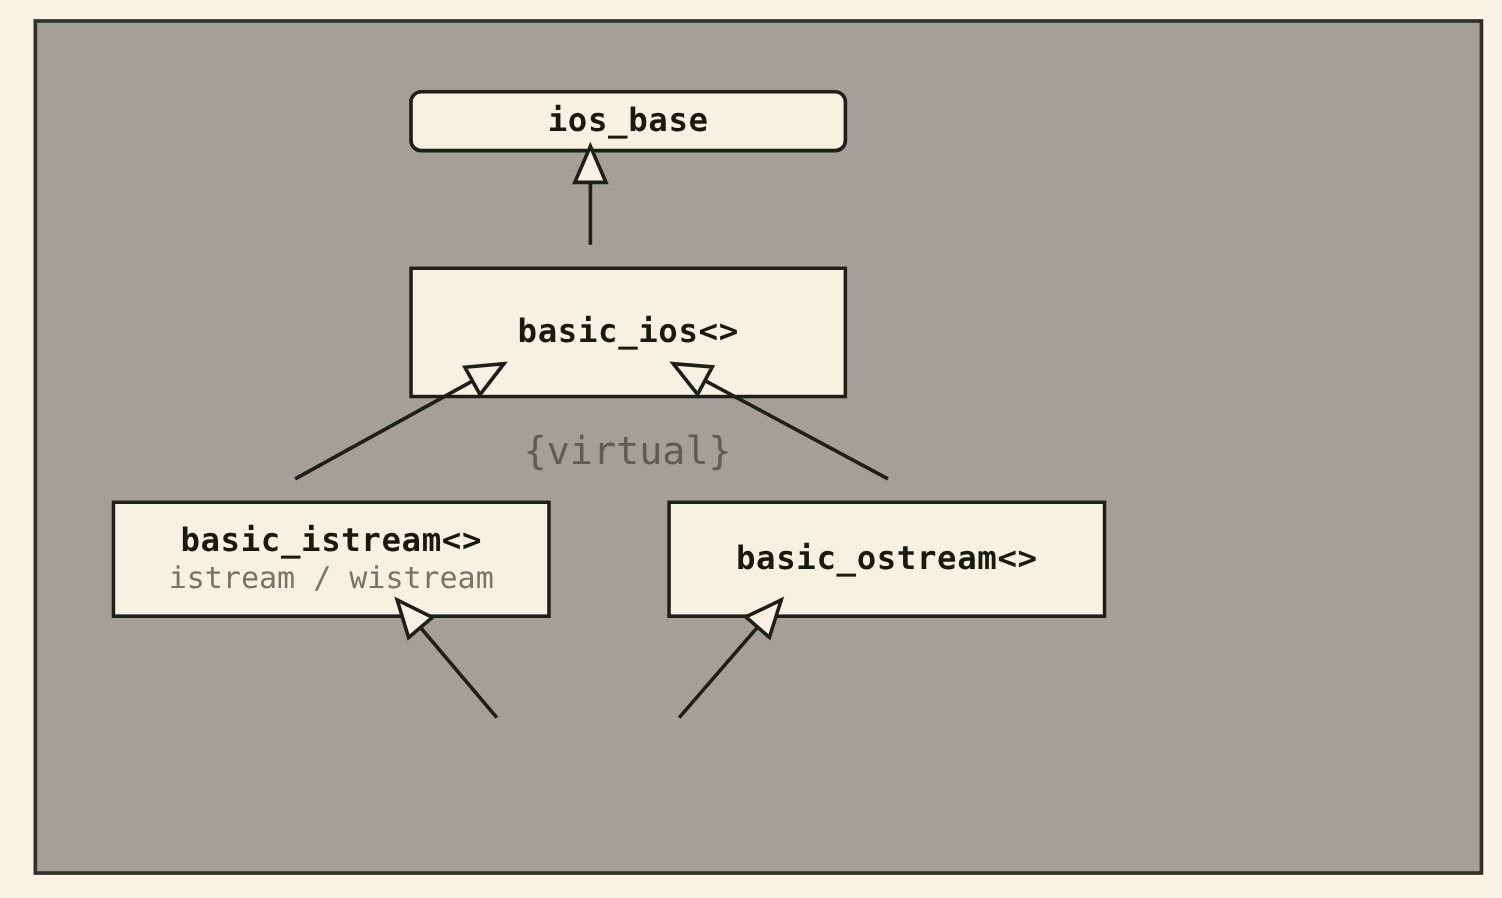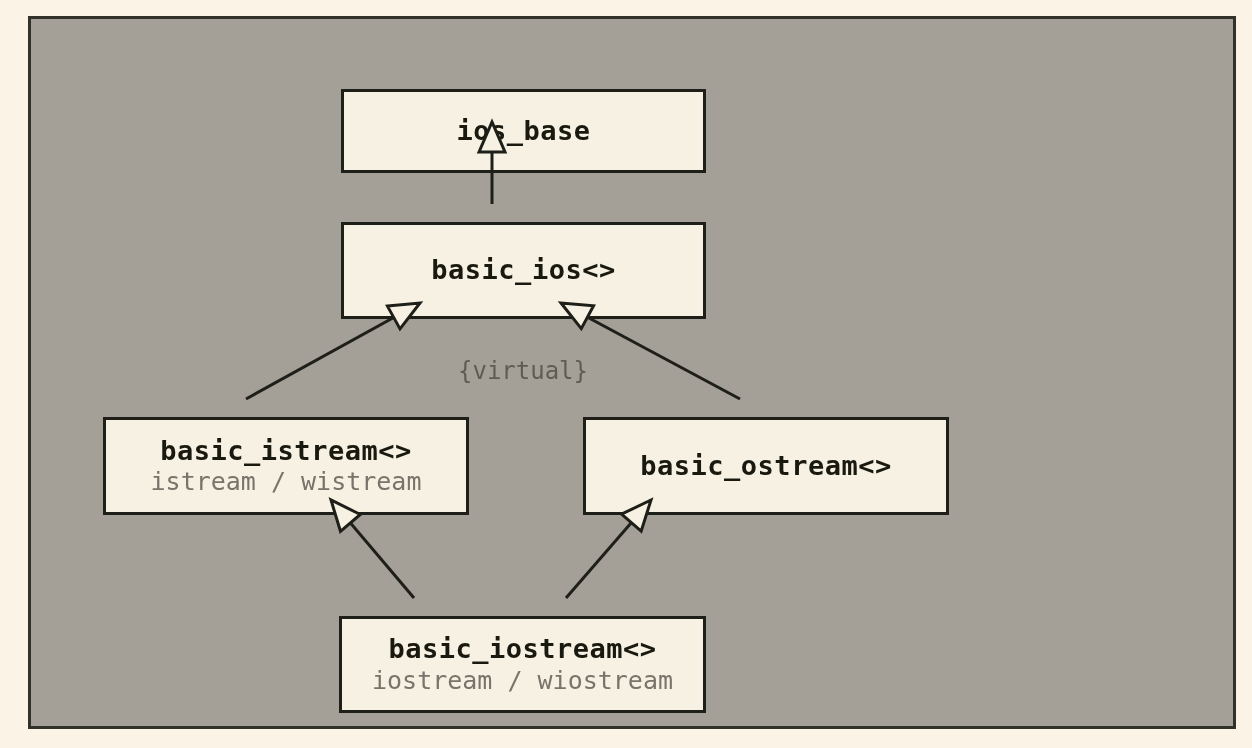--- a/index.html
+++ b/index.html
@@ -43,41 +43,41 @@
     color: #19190f;
     line-height: 1.2;
     white-space: pre;
   }
   .class-typedefs {
     font-size: 25px;
     color: #78746b;
     line-height: 1.2;
     white-space: pre;
   }
-  .box-ios-base        { left: 310px; top: 70px;  width: 365px; height: 84px; }
+  .box-ios-base        { left: 310px; top: 56px;  width: 365px; height: 52px; border-radius: 10px; }
   .box-basic-streambuf { left: 838px; top: 52px;  width: 372px; height: 98px; }
-  .box-basic-ios       { left: 310px; top: 203px; width: 365px; height: 97px; }
-  .box-basic-istream   { left: 62px;  top: 398px; width: 366px; height: 98px; margin-left: 10px; }
-  .box-basic-ostream   { left: 552px; top: 398px; width: 366px; height: 98px; }
+  .box-basic-ios       { left: 310px; top: 203px; width: 365px; height: 110px; }
+  .box-basic-istream   { left: 62px;  top: 398px; width: 366px; height: 98px; }
+  .box-basic-ostream   { left: 525px; top: 398px; width: 366px; height: 98px; }
   .box-basic-iostream  { left: 308px; top: 597px; width: 367px; height: 97px; }
   .edges-svg {
     position: absolute;
     left: 0;
     top: 0;
     width: 1252px;
     height: 748px;
     z-index: 3;
     pointer-events: none;
   }
   .virtual-label {
     position: absolute;
     left: 492px;
     top: 338px;
     transform: translateX(-50%);
-    font-size: 24px;
+    font-size: 32px;
     color: #605c54;
     z-index: 2;
     white-space: pre;
   }
 </style>
 </head>
 <body>
 
 <div class="screen">
   <div class="panel">
@@ -93,24 +93,20 @@
 
     <div class="class-box box-basic-istream">
       <span class="class-title">basic_istream&lt;&gt;</span>
       <span class="class-typedefs">istream / wistream</span>
     </div>
 
     <div class="class-box box-basic-ostream">
       <span class="class-title">basic_ostream&lt;&gt;</span>
     </div>
 
-    <div class="class-box box-basic-iostream">
-      <span class="class-title">basic_iostream&lt;&gt;</span>
-      <span class="class-typedefs">iostream / wiostream</span>
-    </div>
 
     <div class="virtual-label">{virtual}</div>
   </div>
 
   <svg class="edges-svg" viewBox="0 0 1252 748">
     <defs>
       <marker id="tri" markerUnits="userSpaceOnUse" markerWidth="40" markerHeight="34" refX="33" refY="17" orient="auto" style="overflow:visible">
         <path d="M 3 4 L 33 17 L 3 30 Z" fill="#f6f1e2" stroke="#1f1f19" stroke-width="3" stroke-linejoin="miter"></path>
       </marker>
     </defs>

